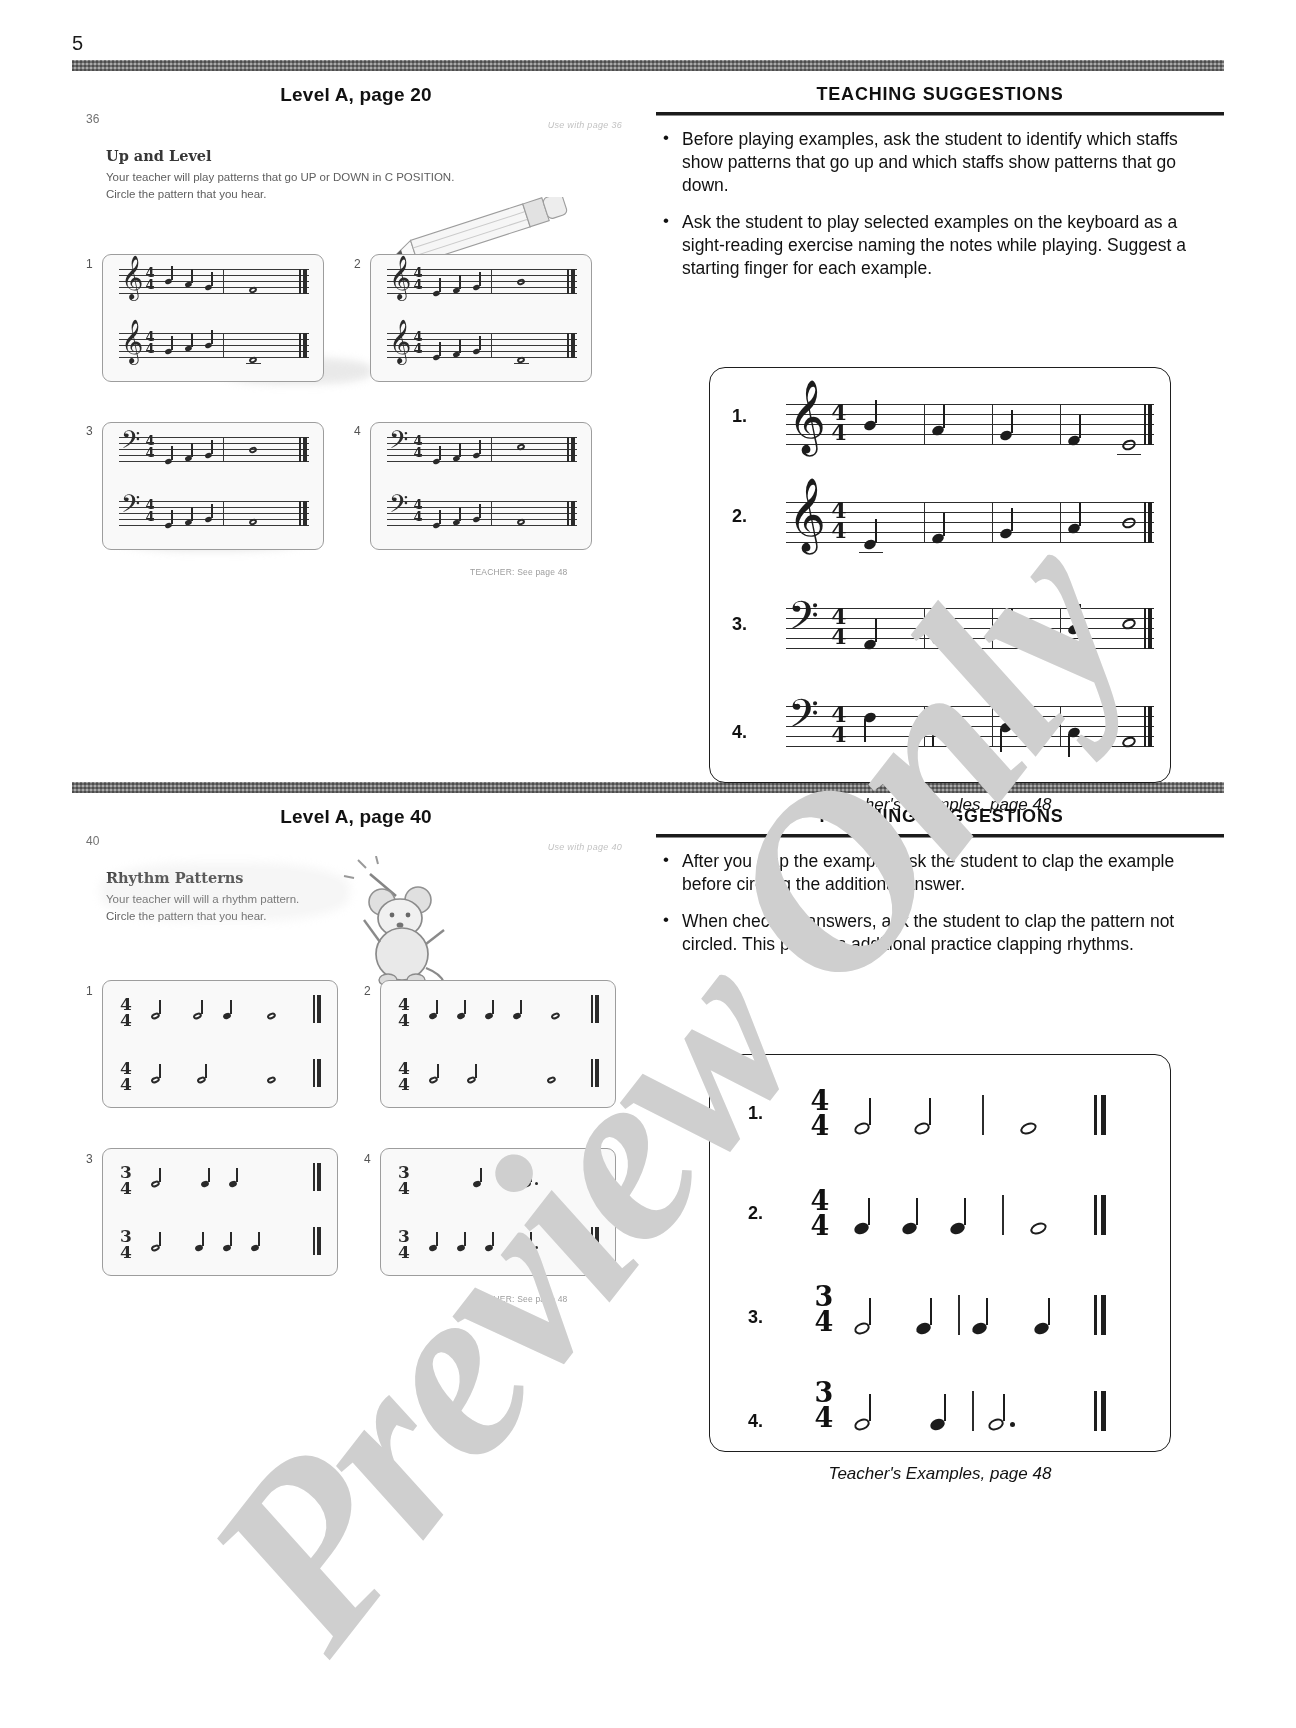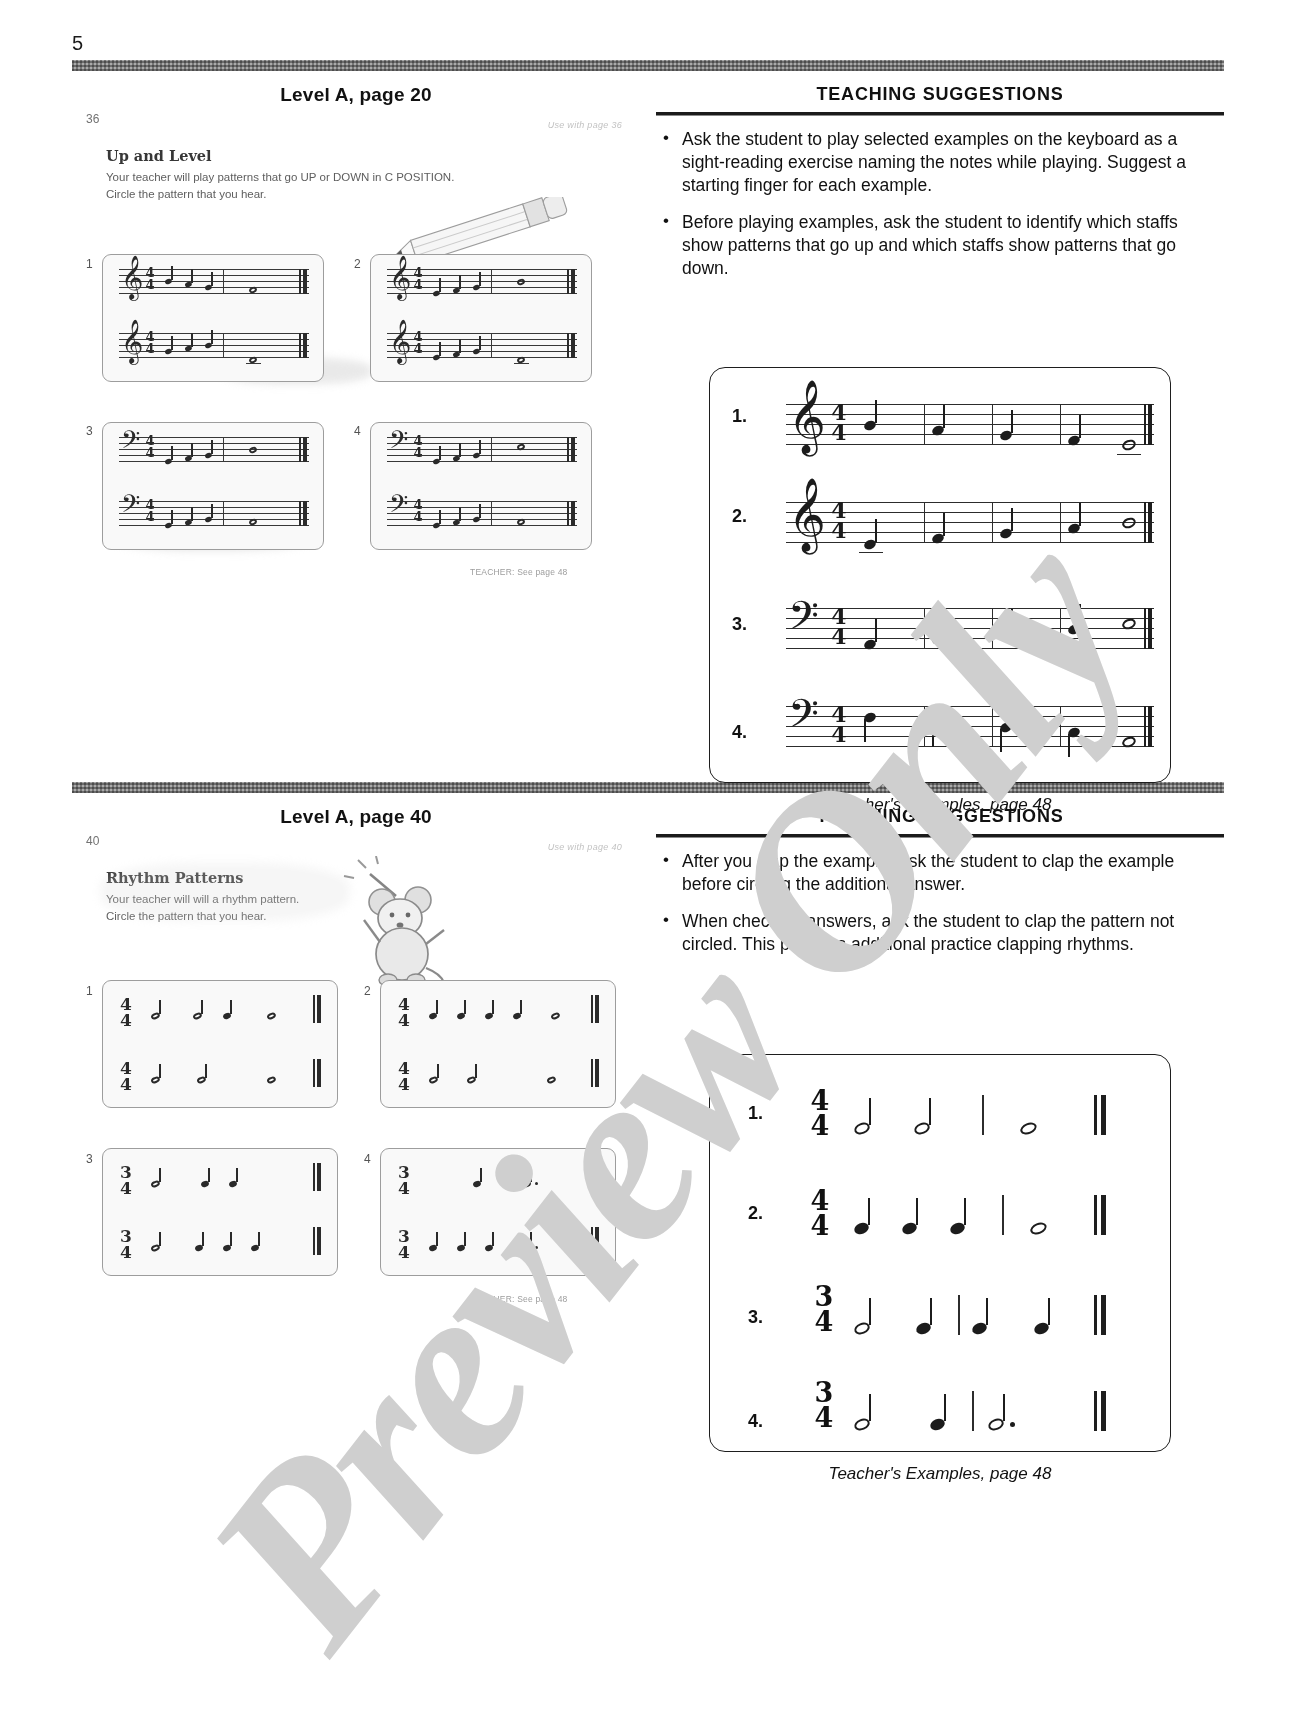--- a/index.html
+++ b/index.html
@@ -373,22 +373,22 @@
         </div>
 
         <div class="ws-teachref" style="left:398px; top:455px;">TEACHER: See page 48</div>
       </div>
     </div>
 
     <div class="col-right">
       <div class="ts-title">TEACHING SUGGESTIONS</div>
       <div class="ts-rule"></div>
       <ul class="bullets">
+        <li>Before playing examples, ask the student to identify which staffs show patterns that go up and which staffs show patterns that go down.</li>
         <li>Ask the student to play selected examples on the keyboard as a sight-reading exercise naming the notes while playing. Suggest a starting finger for each example.</li>
-        <li>Before playing examples, ask the student to identify which staffs show patterns that go up and which staffs show patterns that go down.</li>
       </ul>
 
       <div class="ex-box" style="margin-top:86px; height:416px;">
 
         <div class="ex-row" style="height:104px;">
           <div class="ex-num" style="left:22px; top:38px;">1.</div>
           <div class="staff" style="left:76px; top:36px; width:368px; height:44px;">
             <div class="line" style="top:0px;"></div>
               <div class="line" style="top:10px;"></div>
             <div class="line" style="top:20px;"></div>

